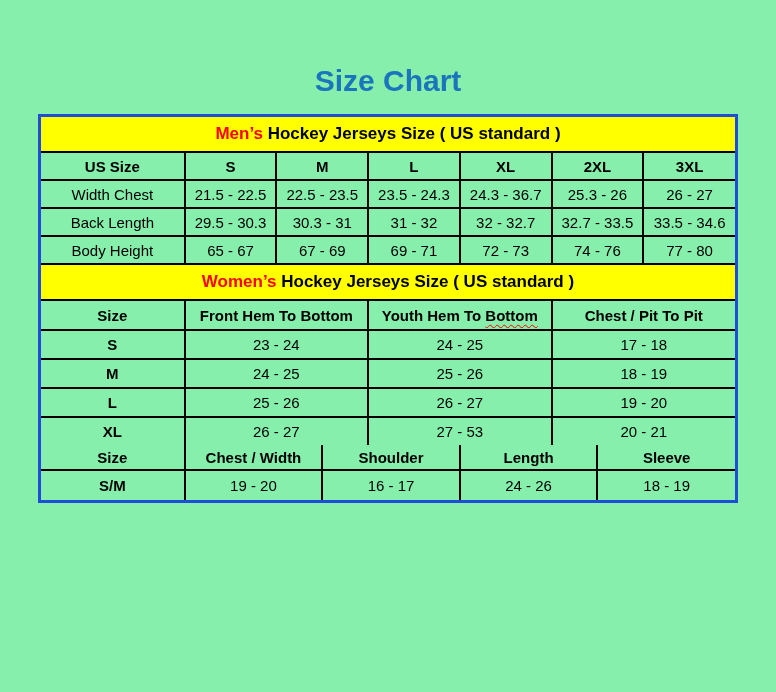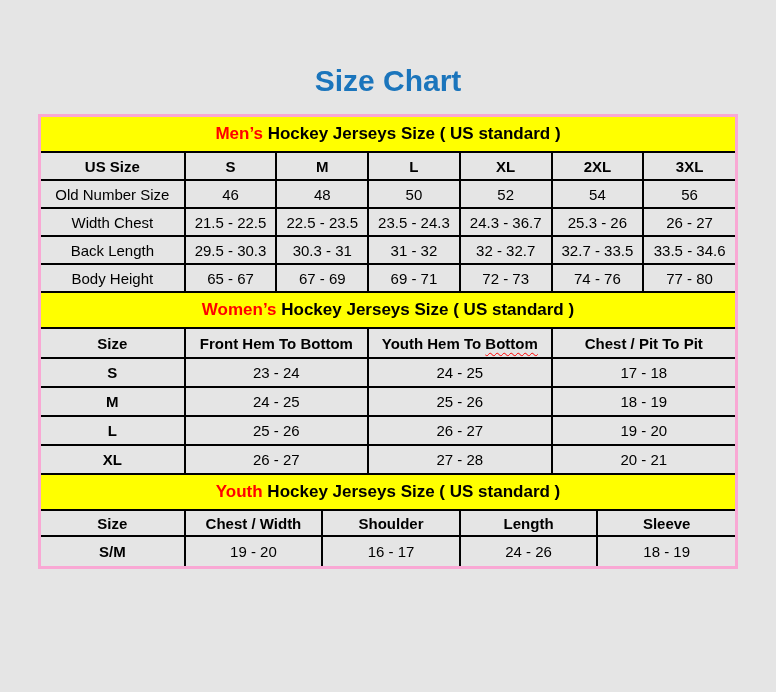--- a/index.html
+++ b/index.html
@@ -1,35 +1,35 @@
 <!DOCTYPE html>
 <html><head>
 <meta charset="utf-8">
 <style>
   html, body { margin: 0; padding: 0; background: #ffffff; }
   .page {
     position: relative;
     width: 776px;
     height: 692px;
-    background: #e5e5e5;
+    background: #86efac;
     font-family: "Liberation Sans", sans-serif;
     overflow: hidden;
   }
   .title {
     margin: 0;
     padding-top: 64px;
     text-align: center;
     font-size: 30px;
     font-weight: bold;
     color: #1B75BC;
   }
   .frame {
     width: 700px;
     margin: 16px 0 0 38px;
-    border: 3px solid #f9a8d4;
+    border: 3px solid #1d4ed8;
     box-sizing: border-box;
   }
   .sec-header {
     height: 34px;
     line-height: 34px;
     text-align: center;
     background: #FFFF00;
     font-weight: bold;
     font-size: 17px;
     color: #000000;
@@ -94,29 +94,20 @@
           <tr class="head">
         <td>US Size</td>
         <td>S</td>
         <td>M</td>
         <td>L</td>
         <td>XL</td>
         <td>2XL</td>
         <td>3XL</td>
       </tr>
       <tr>
-        <td>Old Number Size</td>
-        <td>46</td>
-        <td>48</td>
-        <td>50</td>
-        <td>52</td>
-        <td>54</td>
-        <td>56</td>
-      </tr>
-      <tr>
         <td>Width Chest</td>
         <td>21.5 - 22.5</td>
         <td>22.5 - 23.5</td>
         <td>23.5 - 24.3</td>
         <td>24.3 - 36.7</td>
         <td>25.3 - 26</td>
         <td>26 - 27</td>
       </tr>
       <tr>
         <td>Back Length</td>
@@ -169,27 +160,26 @@
       </tr>
       <tr>
         <td>L</td>
         <td>25 - 26</td>
         <td>26 - 27</td>
         <td>19 - 20</td>
       </tr>
       <tr>
         <td>XL</td>
         <td>26 - 27</td>
-        <td>27 - 28</td>
+        <td>27 - 53</td>
         <td>20 - 21</td>
       </tr>
     </tbody>
       </table>
 
-    <div class="sec-header mid"><span class="accent">Youth</span> <span>Hockey Jerseys Size ( US standard )</span></div>
 
     <table class="youth">
       <colgroup>
         <col style="width:20.7%">
           <col style="width:19.825%">
           <col style="width:19.825%">
           <col style="width:19.825%">
           <col style="width:19.825%">
       </colgroup>
       <tbody>

